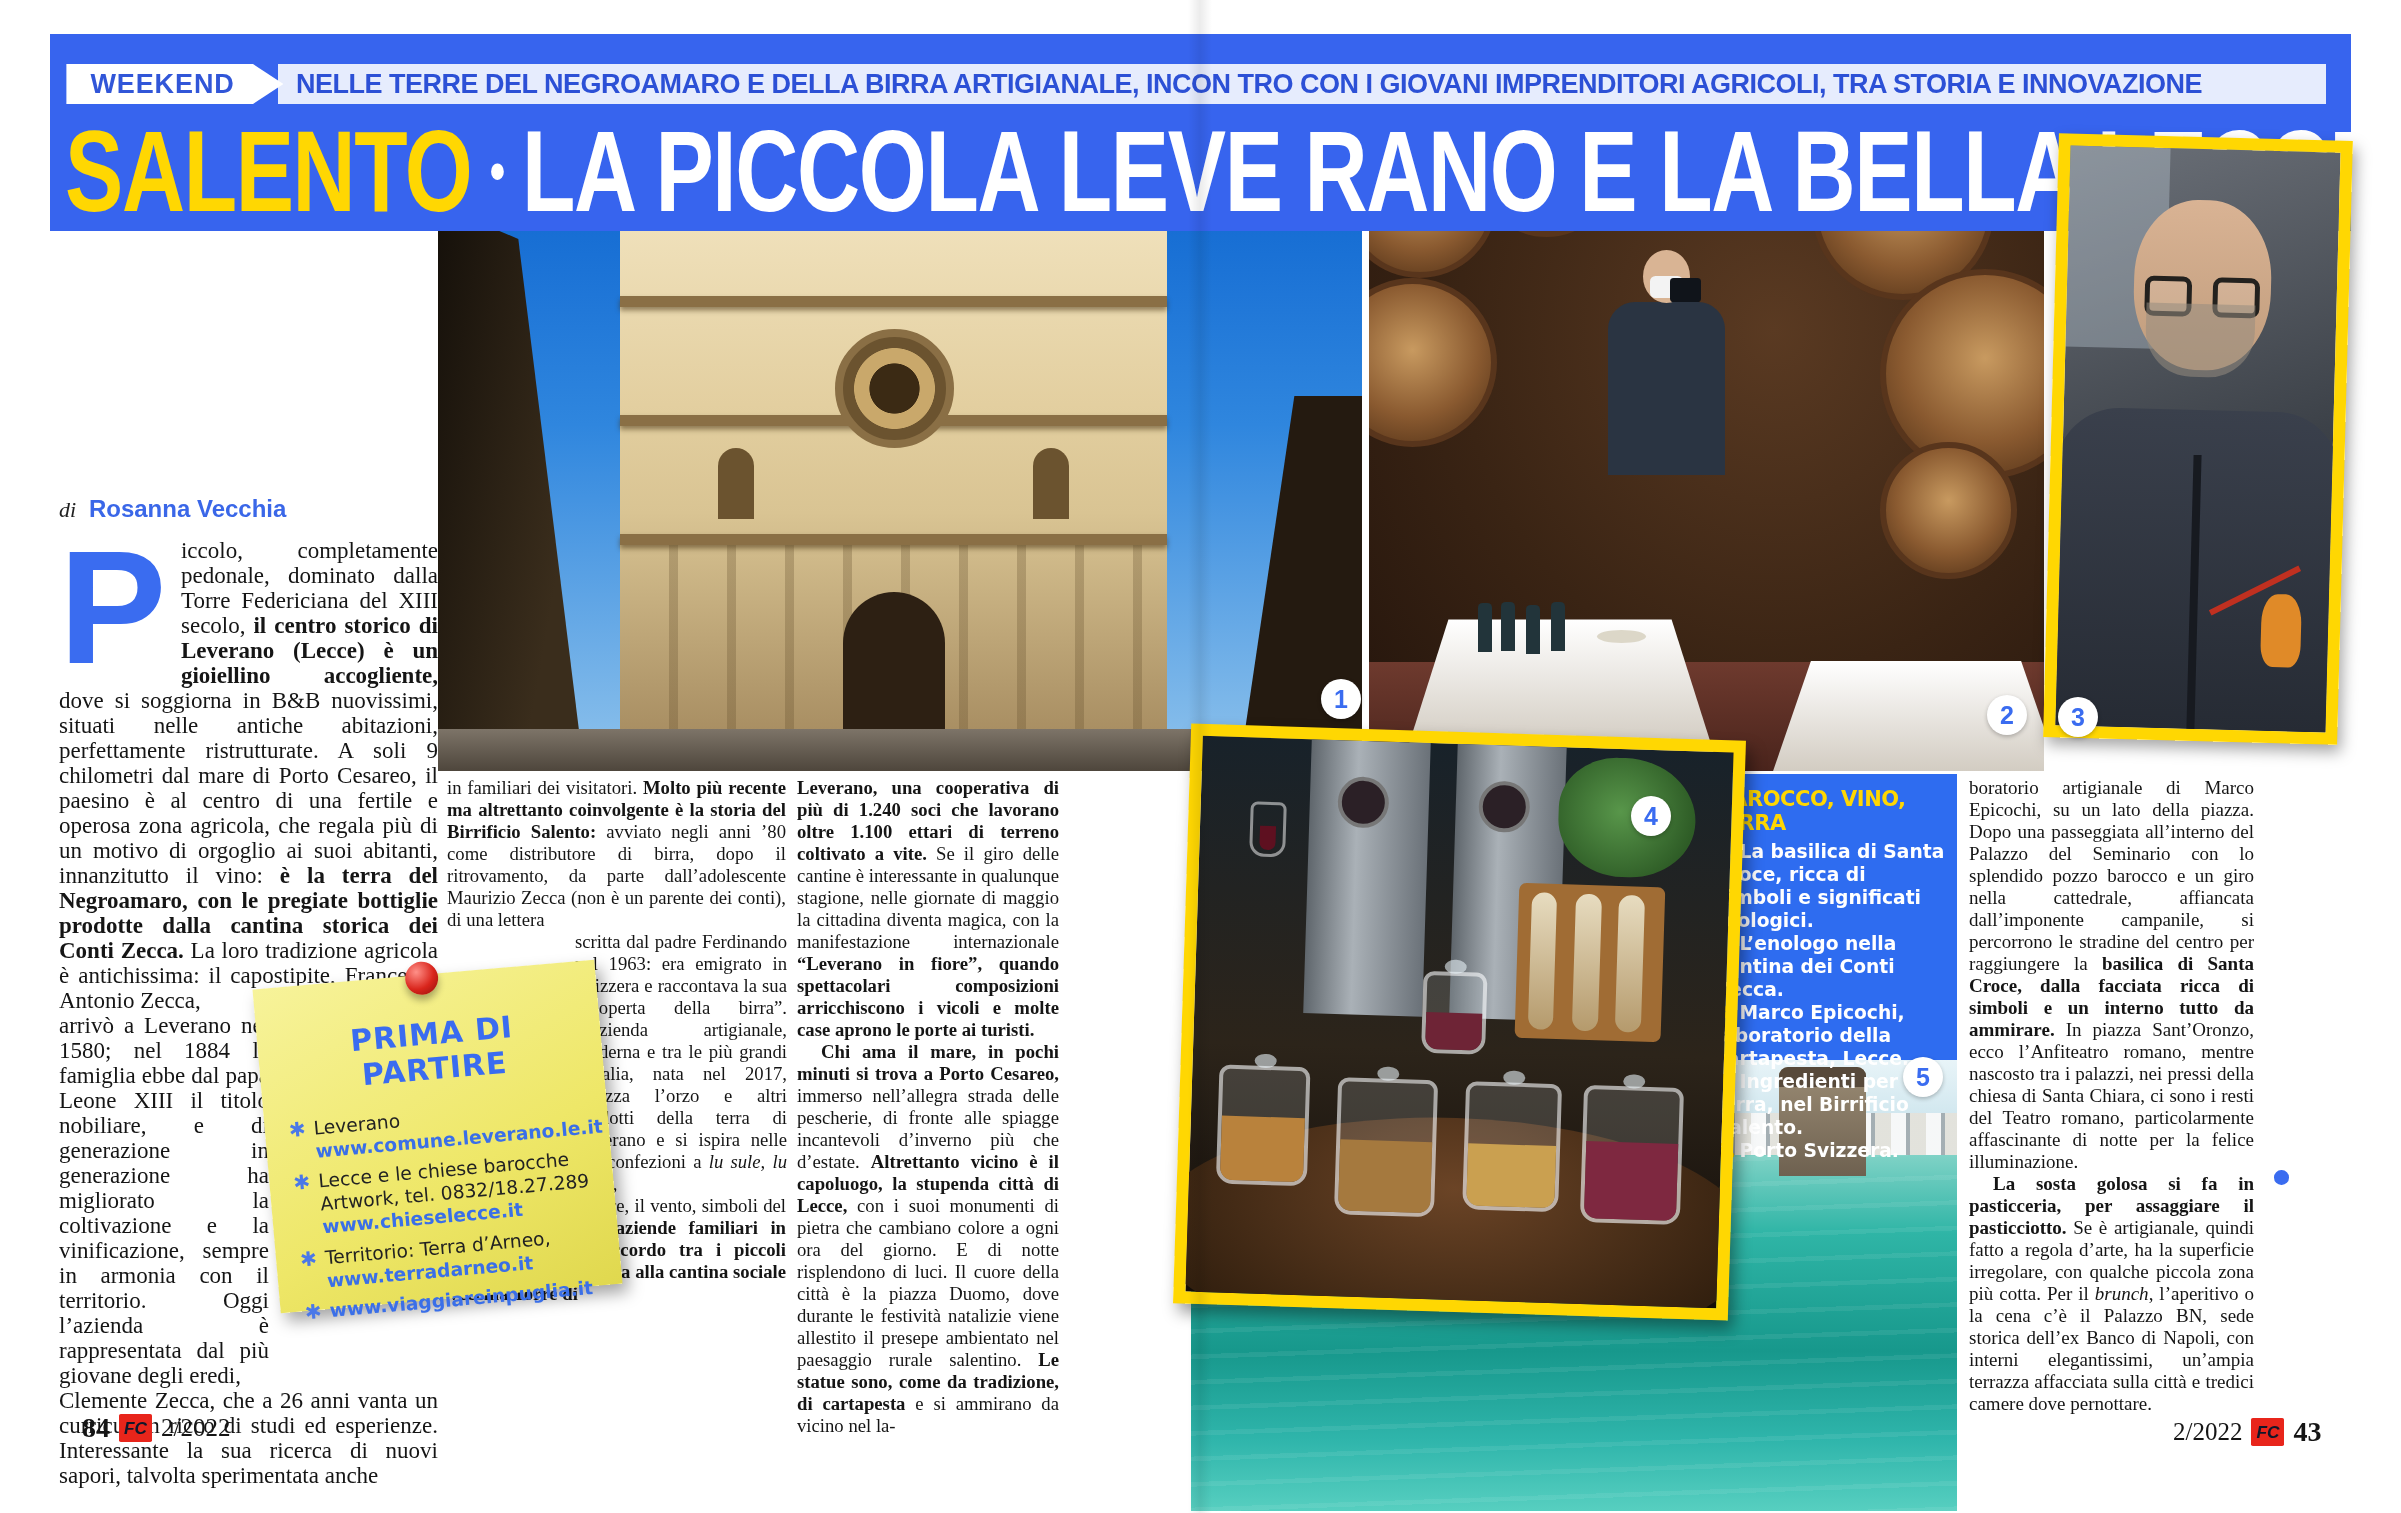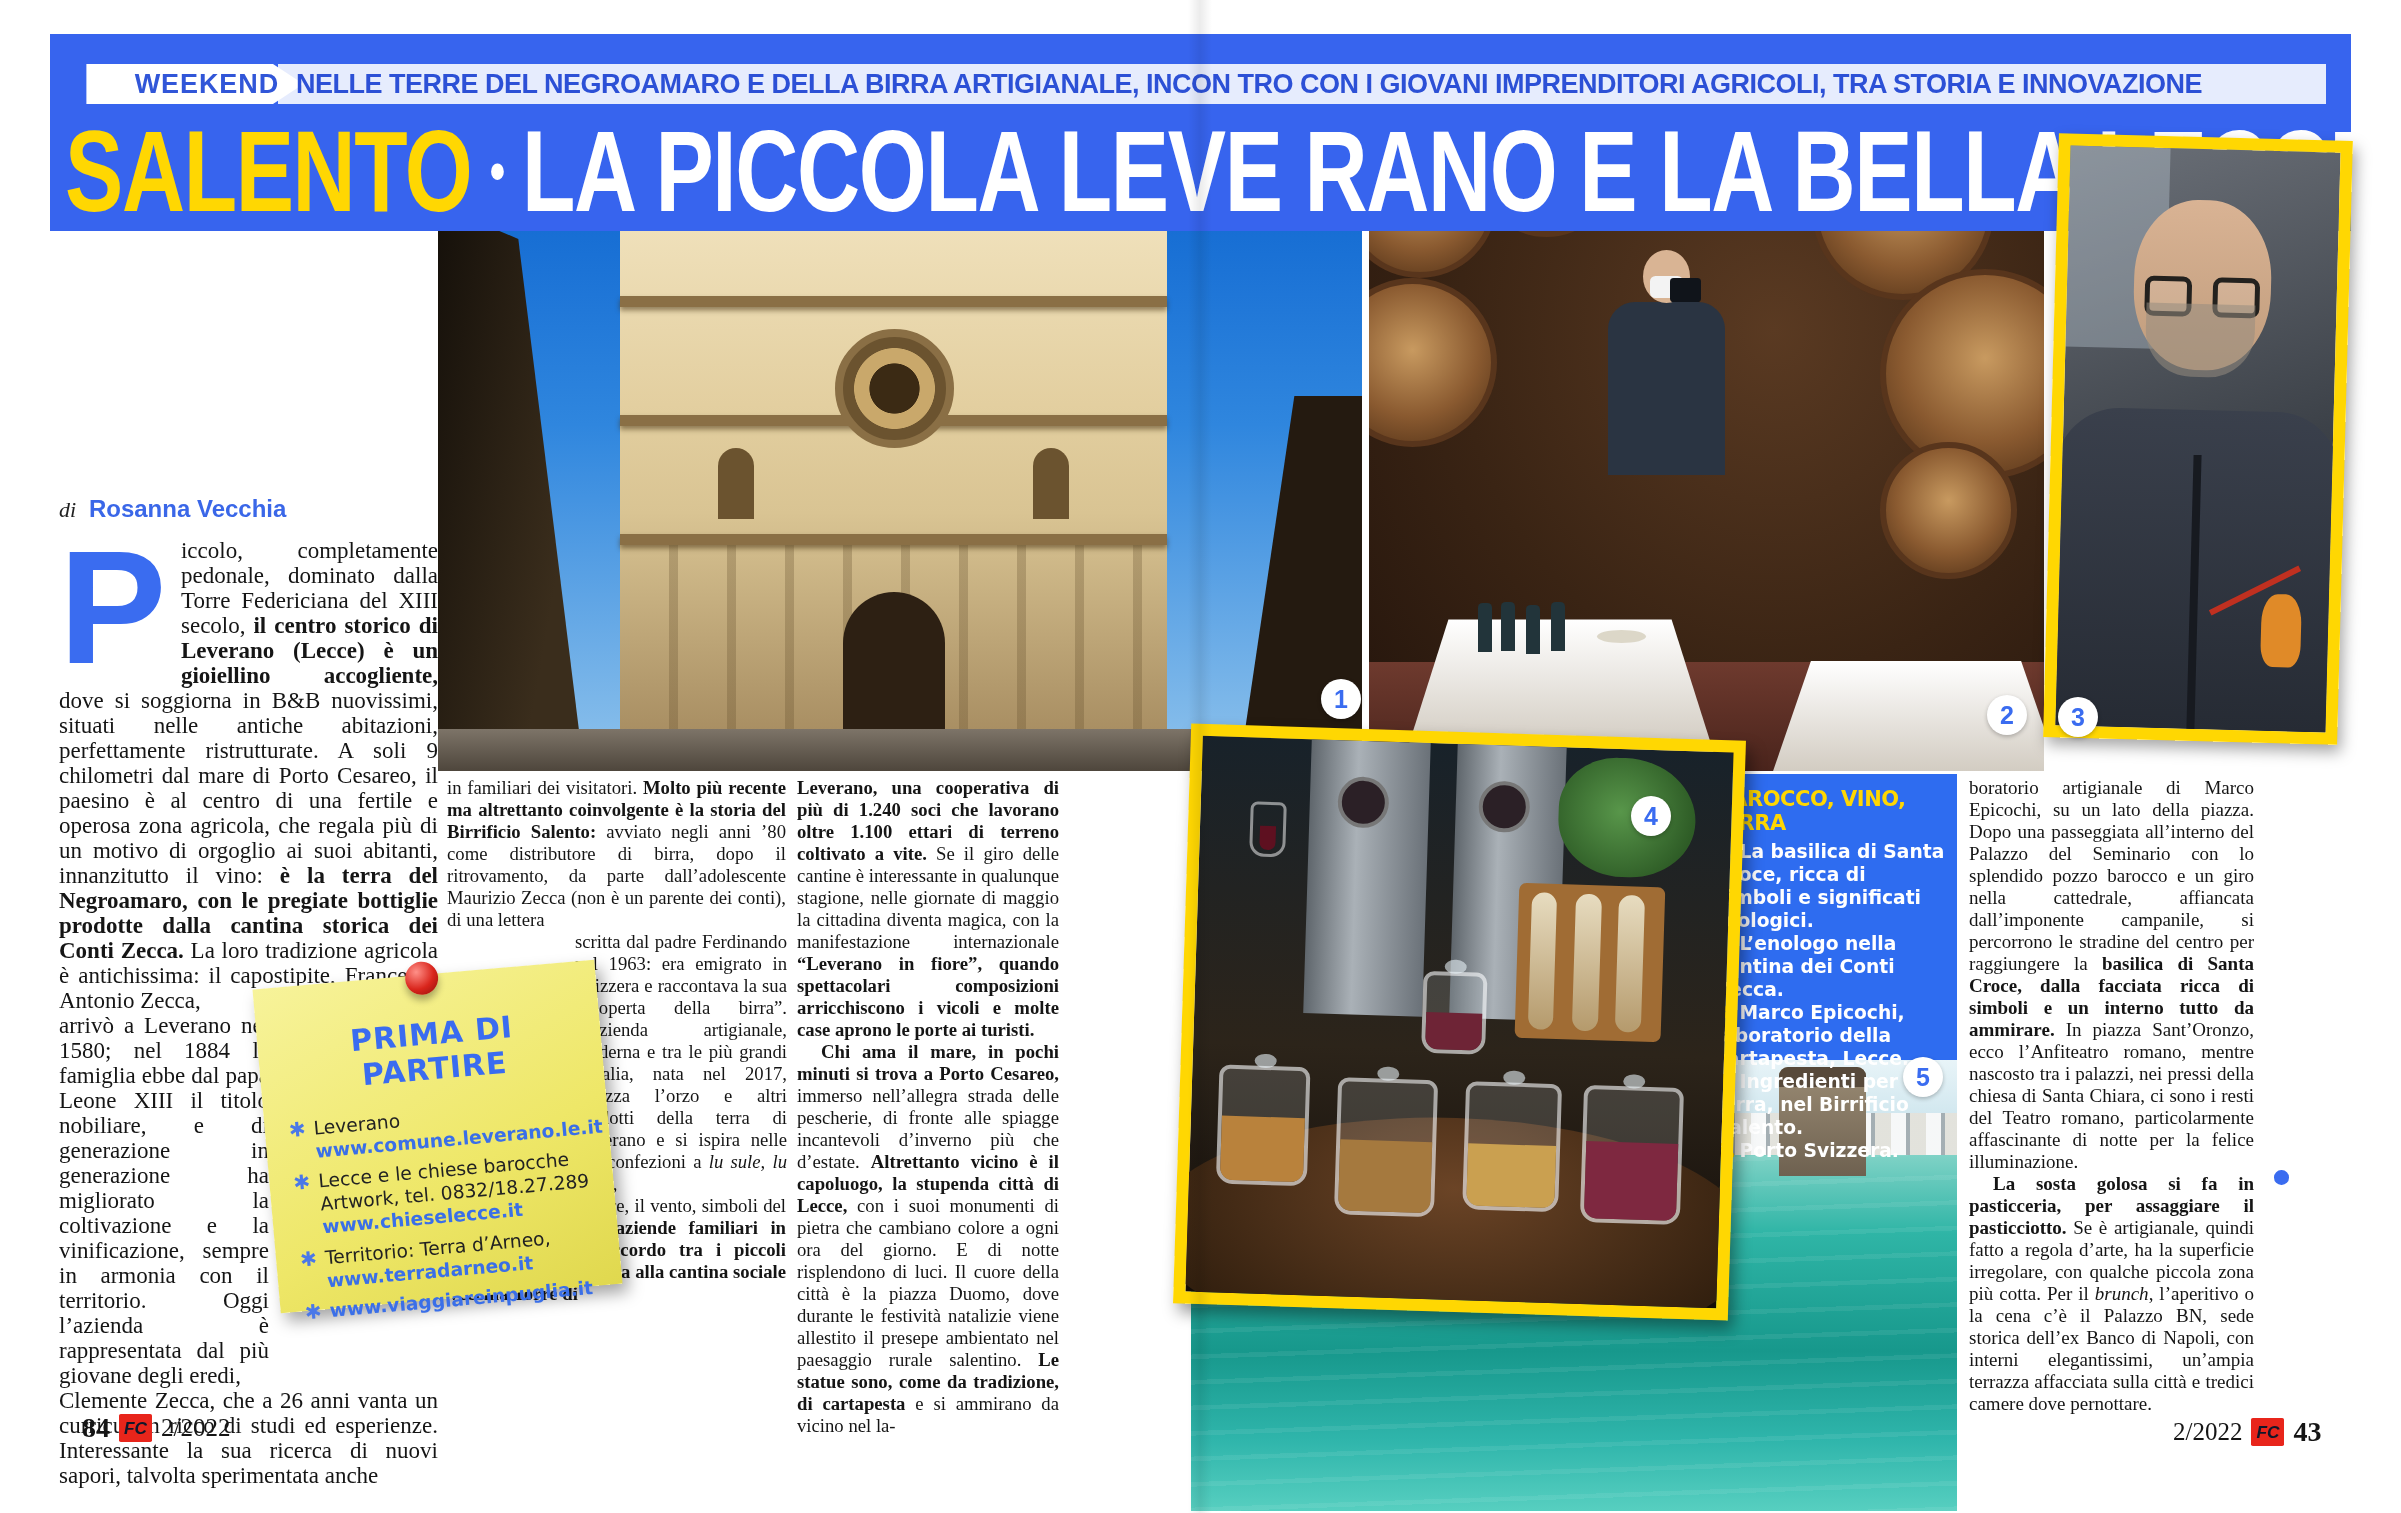--- a/index.html
+++ b/index.html
@@ -4,21 +4,21 @@
 <style>
   * { margin:0; padding:0; box-sizing:border-box; }
   html,body { background:#e9e9e9; }
   .spread { position:relative; width:2401px; height:1514px; background:#ffffff; overflow:hidden;
             font-family:"Liberation Serif", serif; color:#151515; }
 
   
   .banner { position:absolute; left:50px; top:34px; width:2301px; height:197px; background:#3764ee; z-index:2; }
   .kicker-box { position:absolute; left:16.4px; top:30px; width:217px; height:40px; background:#ffffff;
                 clip-path:polygon(0 0, 86% 0, 100% 50%, 86% 100%, 0 100%);
-                display:flex; align-items:center; justify-content:center; padding-left:24px;margin-left:20px; }
+                display:flex; align-items:center; justify-content:flex-start; padding-left:24px; }
   .kicker-box span { font-family:"Liberation Sans", sans-serif; font-weight:700; font-size:27px;
                      letter-spacing:0.9px; color:#3156d8; }
   .strip { position:absolute; left:228px; top:30px; right:25.5px; height:40px; background:rgba(255,255,255,0.88);
            display:flex; align-items:center; }
   .strip span { font-family:"Liberation Sans", sans-serif; font-weight:700; font-size:27px; letter-spacing:-0.5px;
                 color:#2c50d6; padding-left:18px; white-space:nowrap; }
   .big-title { position:absolute; left:14.6px; top:77px; white-space:nowrap; line-height:119px;
                font-family:"Liberation Sans", sans-serif; font-weight:700; font-size:115px;
                transform:scaleX(0.76); transform-origin:0 50%; letter-spacing:-1.8px; }
   .title-hl { color:#ffd702; }

